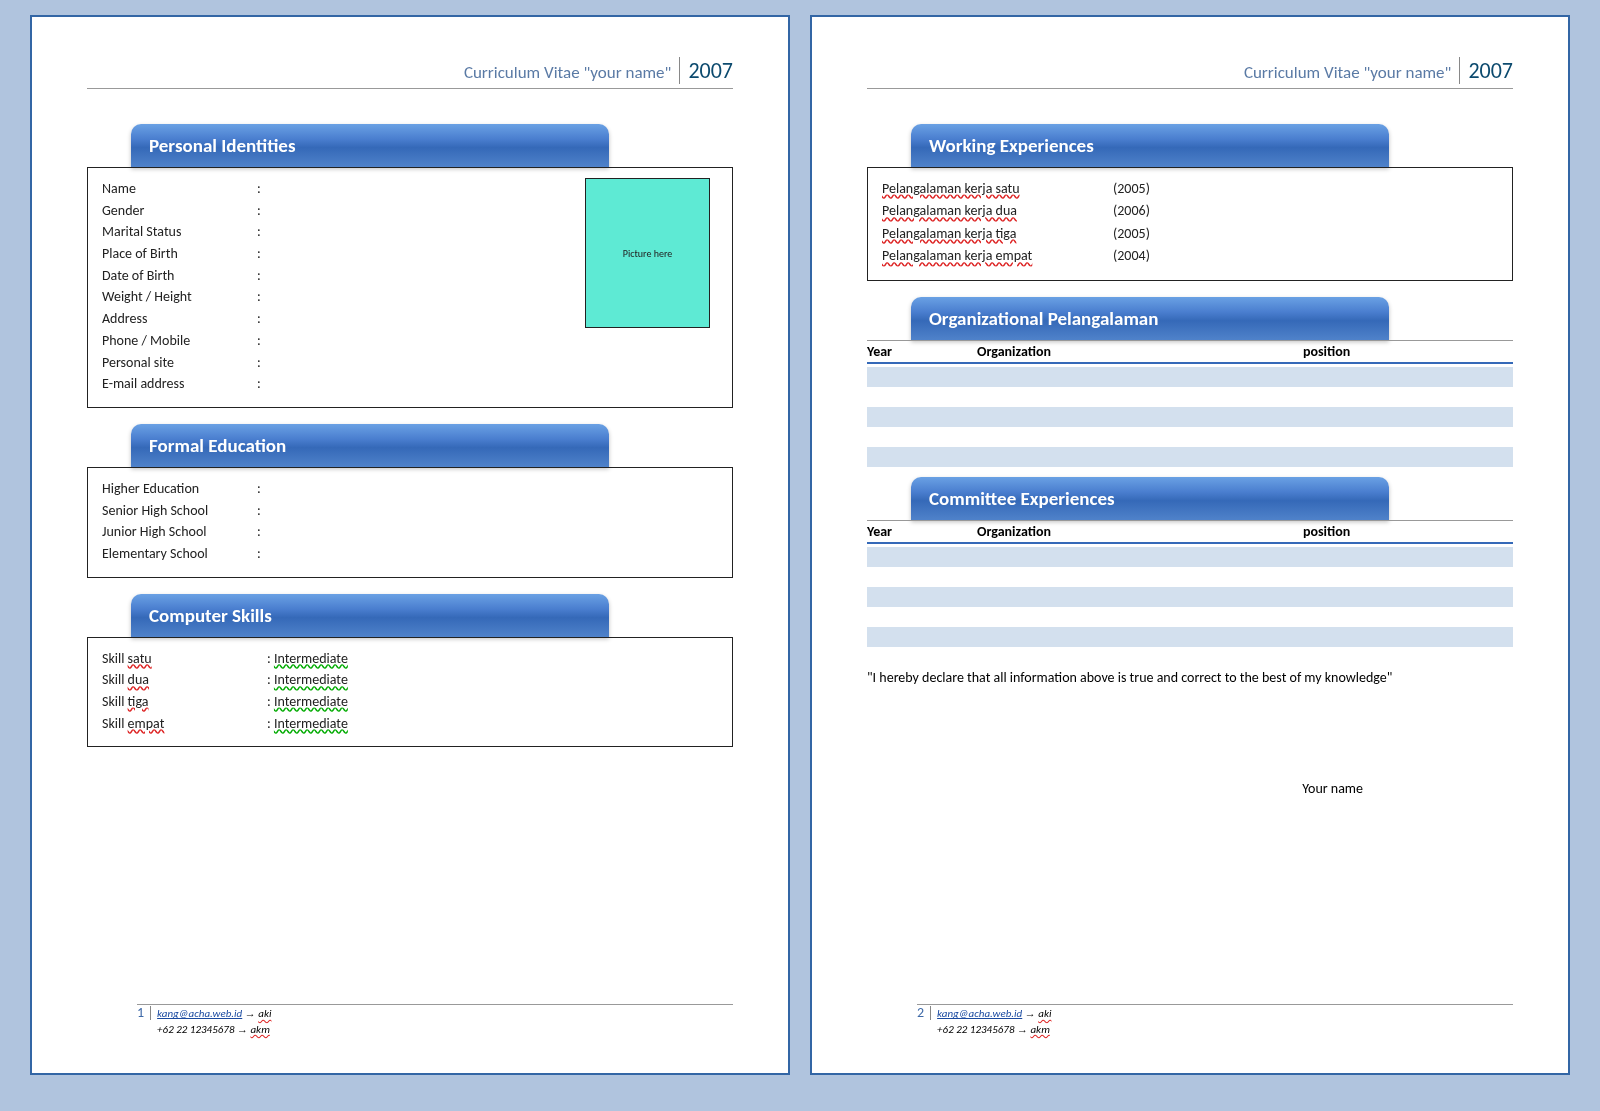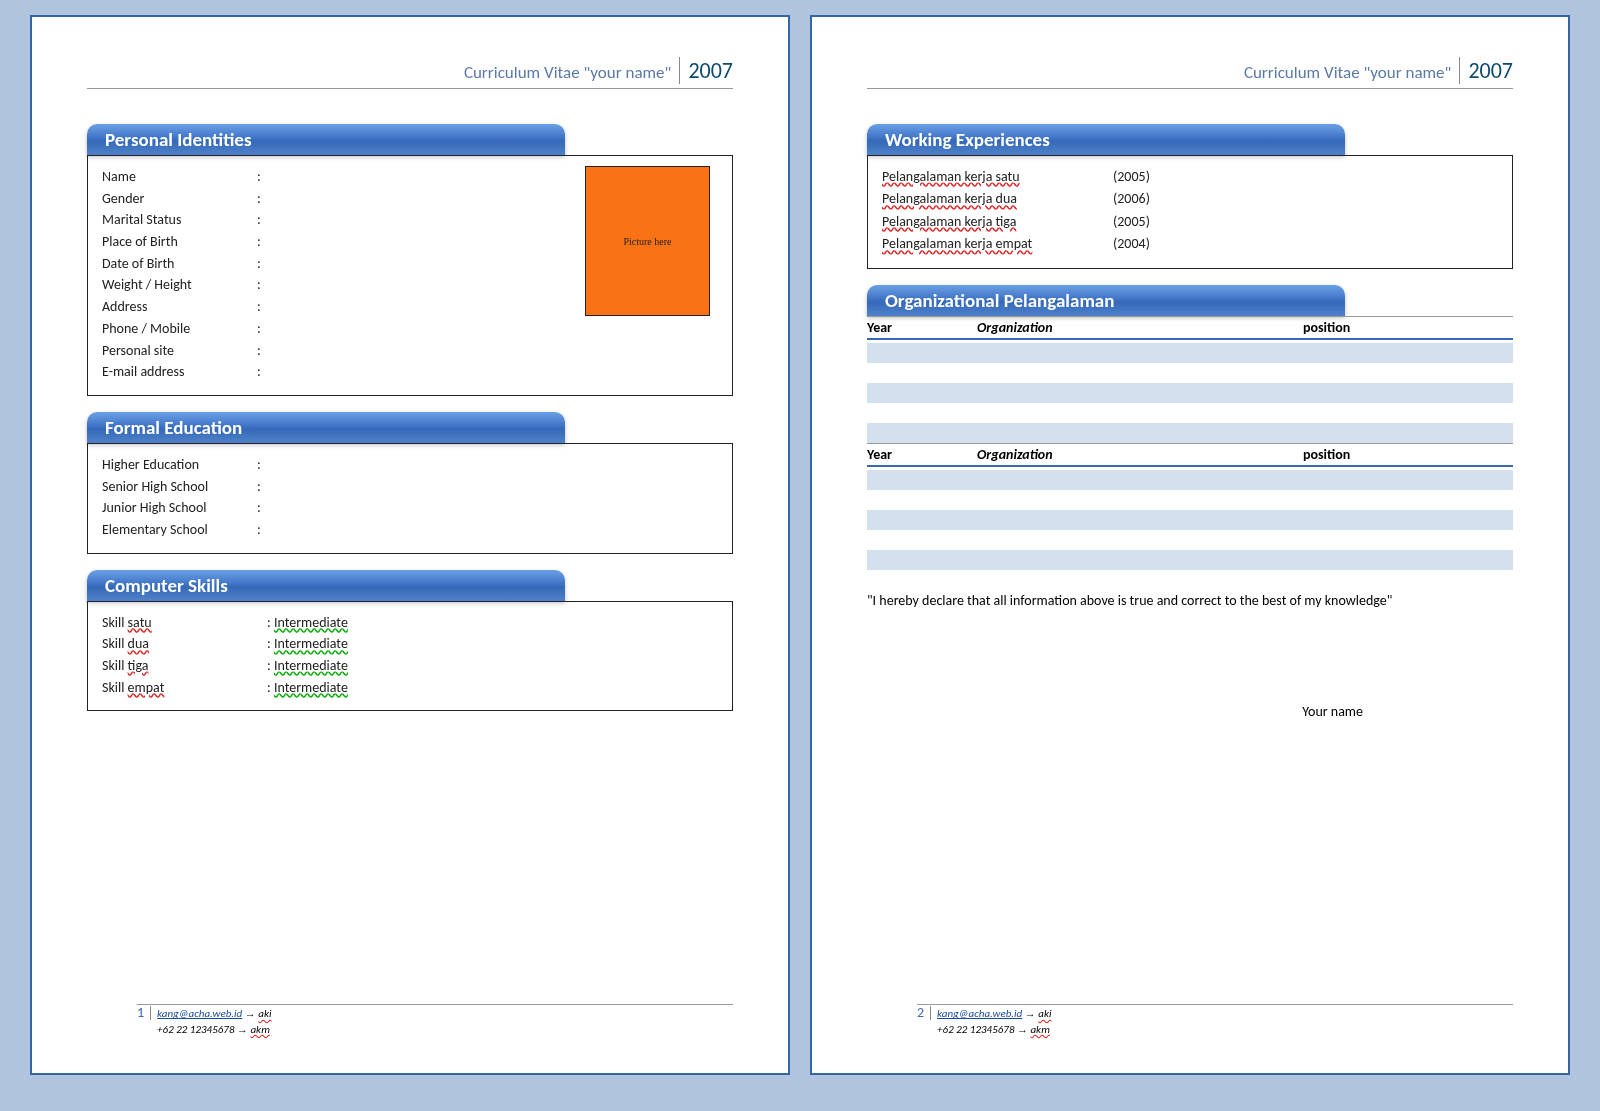--- a/index.html
+++ b/index.html
@@ -37,25 +37,26 @@
     color: #0c4a6e;
     font-size: 22px;
     border-left: 1.5px solid #888;
     padding-left: 8px;
   }
   .section-heading {
     background: linear-gradient(to bottom, #6aa1e4 0%, #4a7ecf 35%, #3569b8 55%, #4f82ca 100%);
     color: #fff;
     font-weight: bold;
     font-size: 19px;
-    padding: 4px 18px;
+    padding: 10px 18px;
     border-radius: 10px 10px 0 0;
     box-shadow: 0 2px 4px rgba(0,0,0,0.25);
     width: 74%;
     margin-top: 10px;
+    margin-left: 44px;
   }
   .section-body {
     border: 1.5px solid #222;
     padding: 10px 14px 12px 14px;
     font-size: 14px;
     color: #222;
     margin-bottom: 6px;
   }
   .row { display: flex; line-height: 1.55; }
   .row .label { width: 155px; }
@@ -65,41 +66,40 @@
     right: 22px;
     top: 10px;
     width: 125px;
     height: 150px;
     border: 1.5px solid #222;
     display: flex;
     align-items: center;
     justify-content: center;
     font-size: 10px;
     color: #222;
-    background: #f97316;
-    font-family: Liberation Serif, serif;
+    background: #5eead4;
   }
   .personal-body { position: relative; }
   .skill-row { display: flex; line-height: 1.55; }
   .skill-row .label { width: 165px; }
   .spellmix { text-decoration-line: underline; text-decoration-style: wavy; text-decoration-color: #d22; }
   .spellmix-g { text-decoration-line: underline; text-decoration-style: wavy; text-decoration-color: #0a0; }
   .exp-row { display: flex; line-height: 1.6; gap: 16px; font-size: 14px; }
   .exp-row .text { width: 215px; }
   .org-header {
     display: flex;
     font-weight: bold;
     font-size: 14px;
     border-top: 1px solid #999;
     border-bottom: 2px solid #3569b8;
     padding: 2px 0;
     justify-content: flex-end;
   }
   .org-header .c1 { width: 110px; }
-  .org-header .c2 { flex: 1; font-style: italic; }
+  .org-header .c2 { flex: 1; }
   .org-header .c3 { width: 210px; }
   .stripe-block { margin-top: 3px; }
   .stripe { height: 20px; }
   .stripe.blue { background: #d3e0ee; }
   .declaration { font-size: 14px; margin-top: 20px; line-height: 1.5; }
   .sign-right { text-align: right; }
   .sign-loc { margin-top: 20px; margin-right: 70px; }
   .sign-name { margin-top: 90px; margin-right: 150px; }
   .footer {
     position: absolute;
@@ -263,20 +263,21 @@
     </div>
     <div class="stripe-block">
       <div class="stripe blue"></div>
         <div class="stripe"></div>
         <div class="stripe blue"></div>
         <div class="stripe"></div>
         <div class="stripe blue"></div>
     </div>
   </div>
 
+  <div class="section-heading">Committee Experiences</div>
   <div>
     <div class="org-header">
       <div class="c1">Year</div>
       <div class="c2">Organization</div>
       <div class="c3">position</div>
     </div>
     <div class="stripe-block">
       <div class="stripe blue"></div>
         <div class="stripe"></div>
         <div class="stripe blue"></div>

